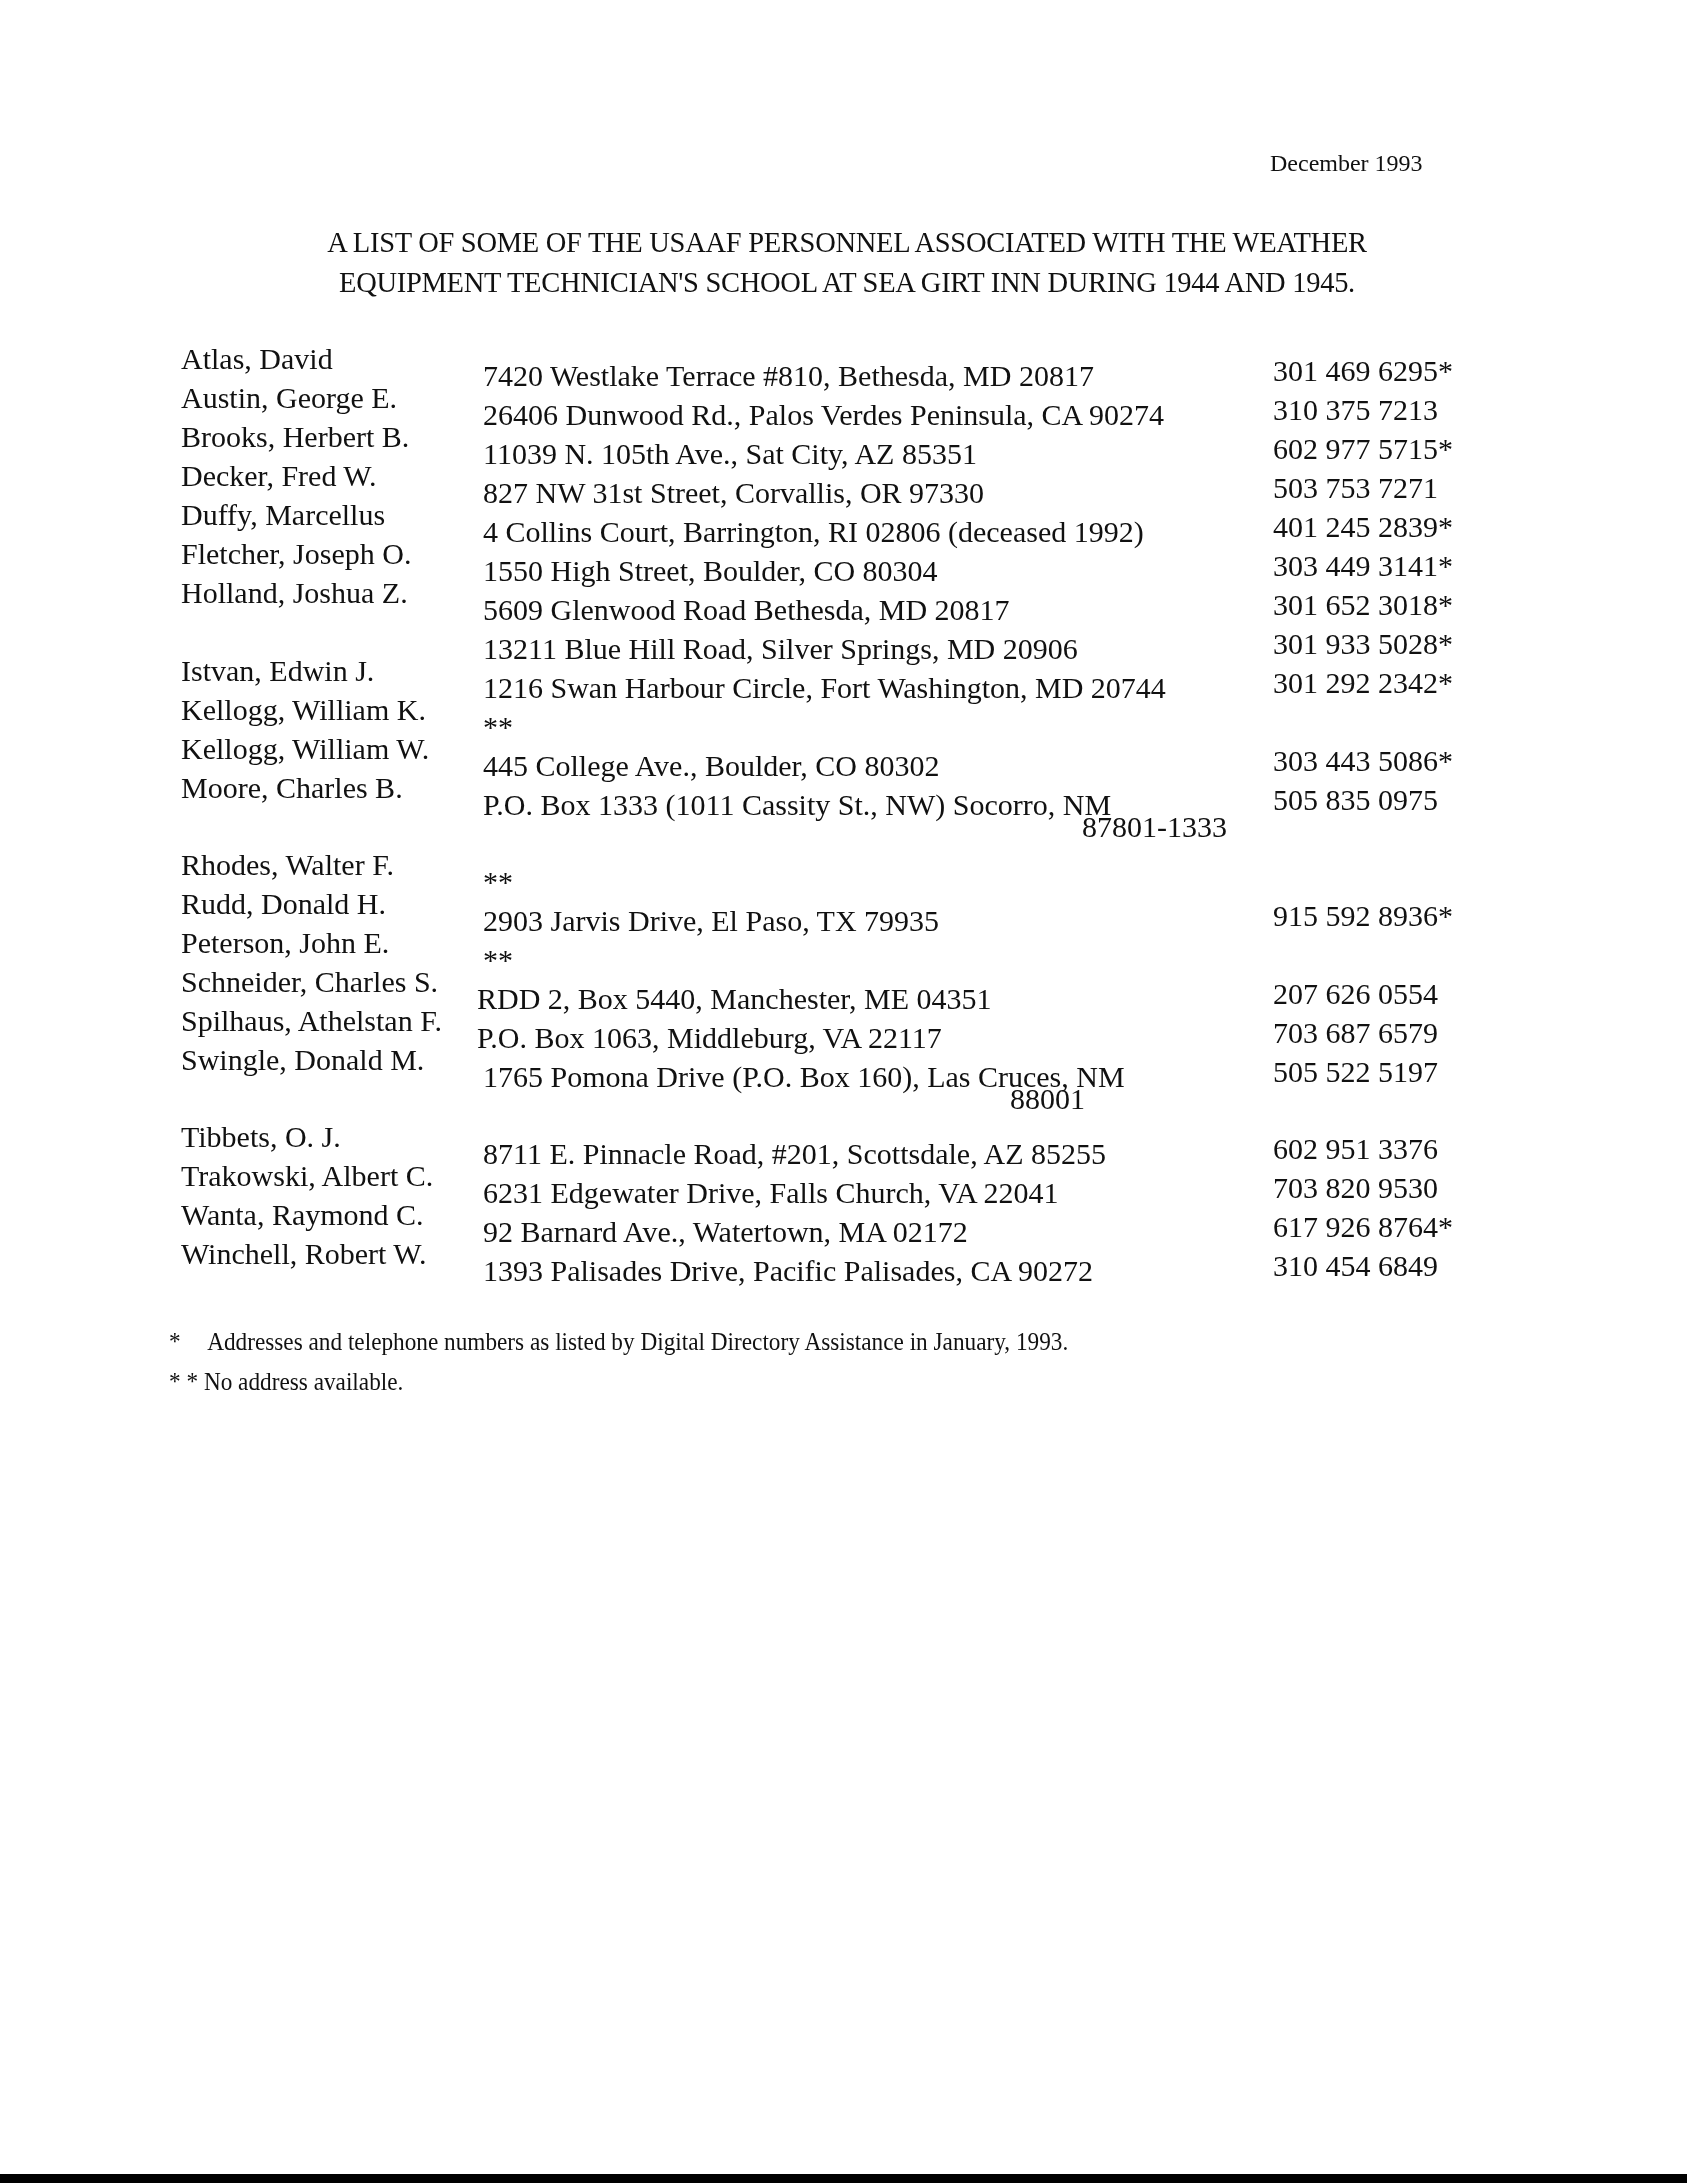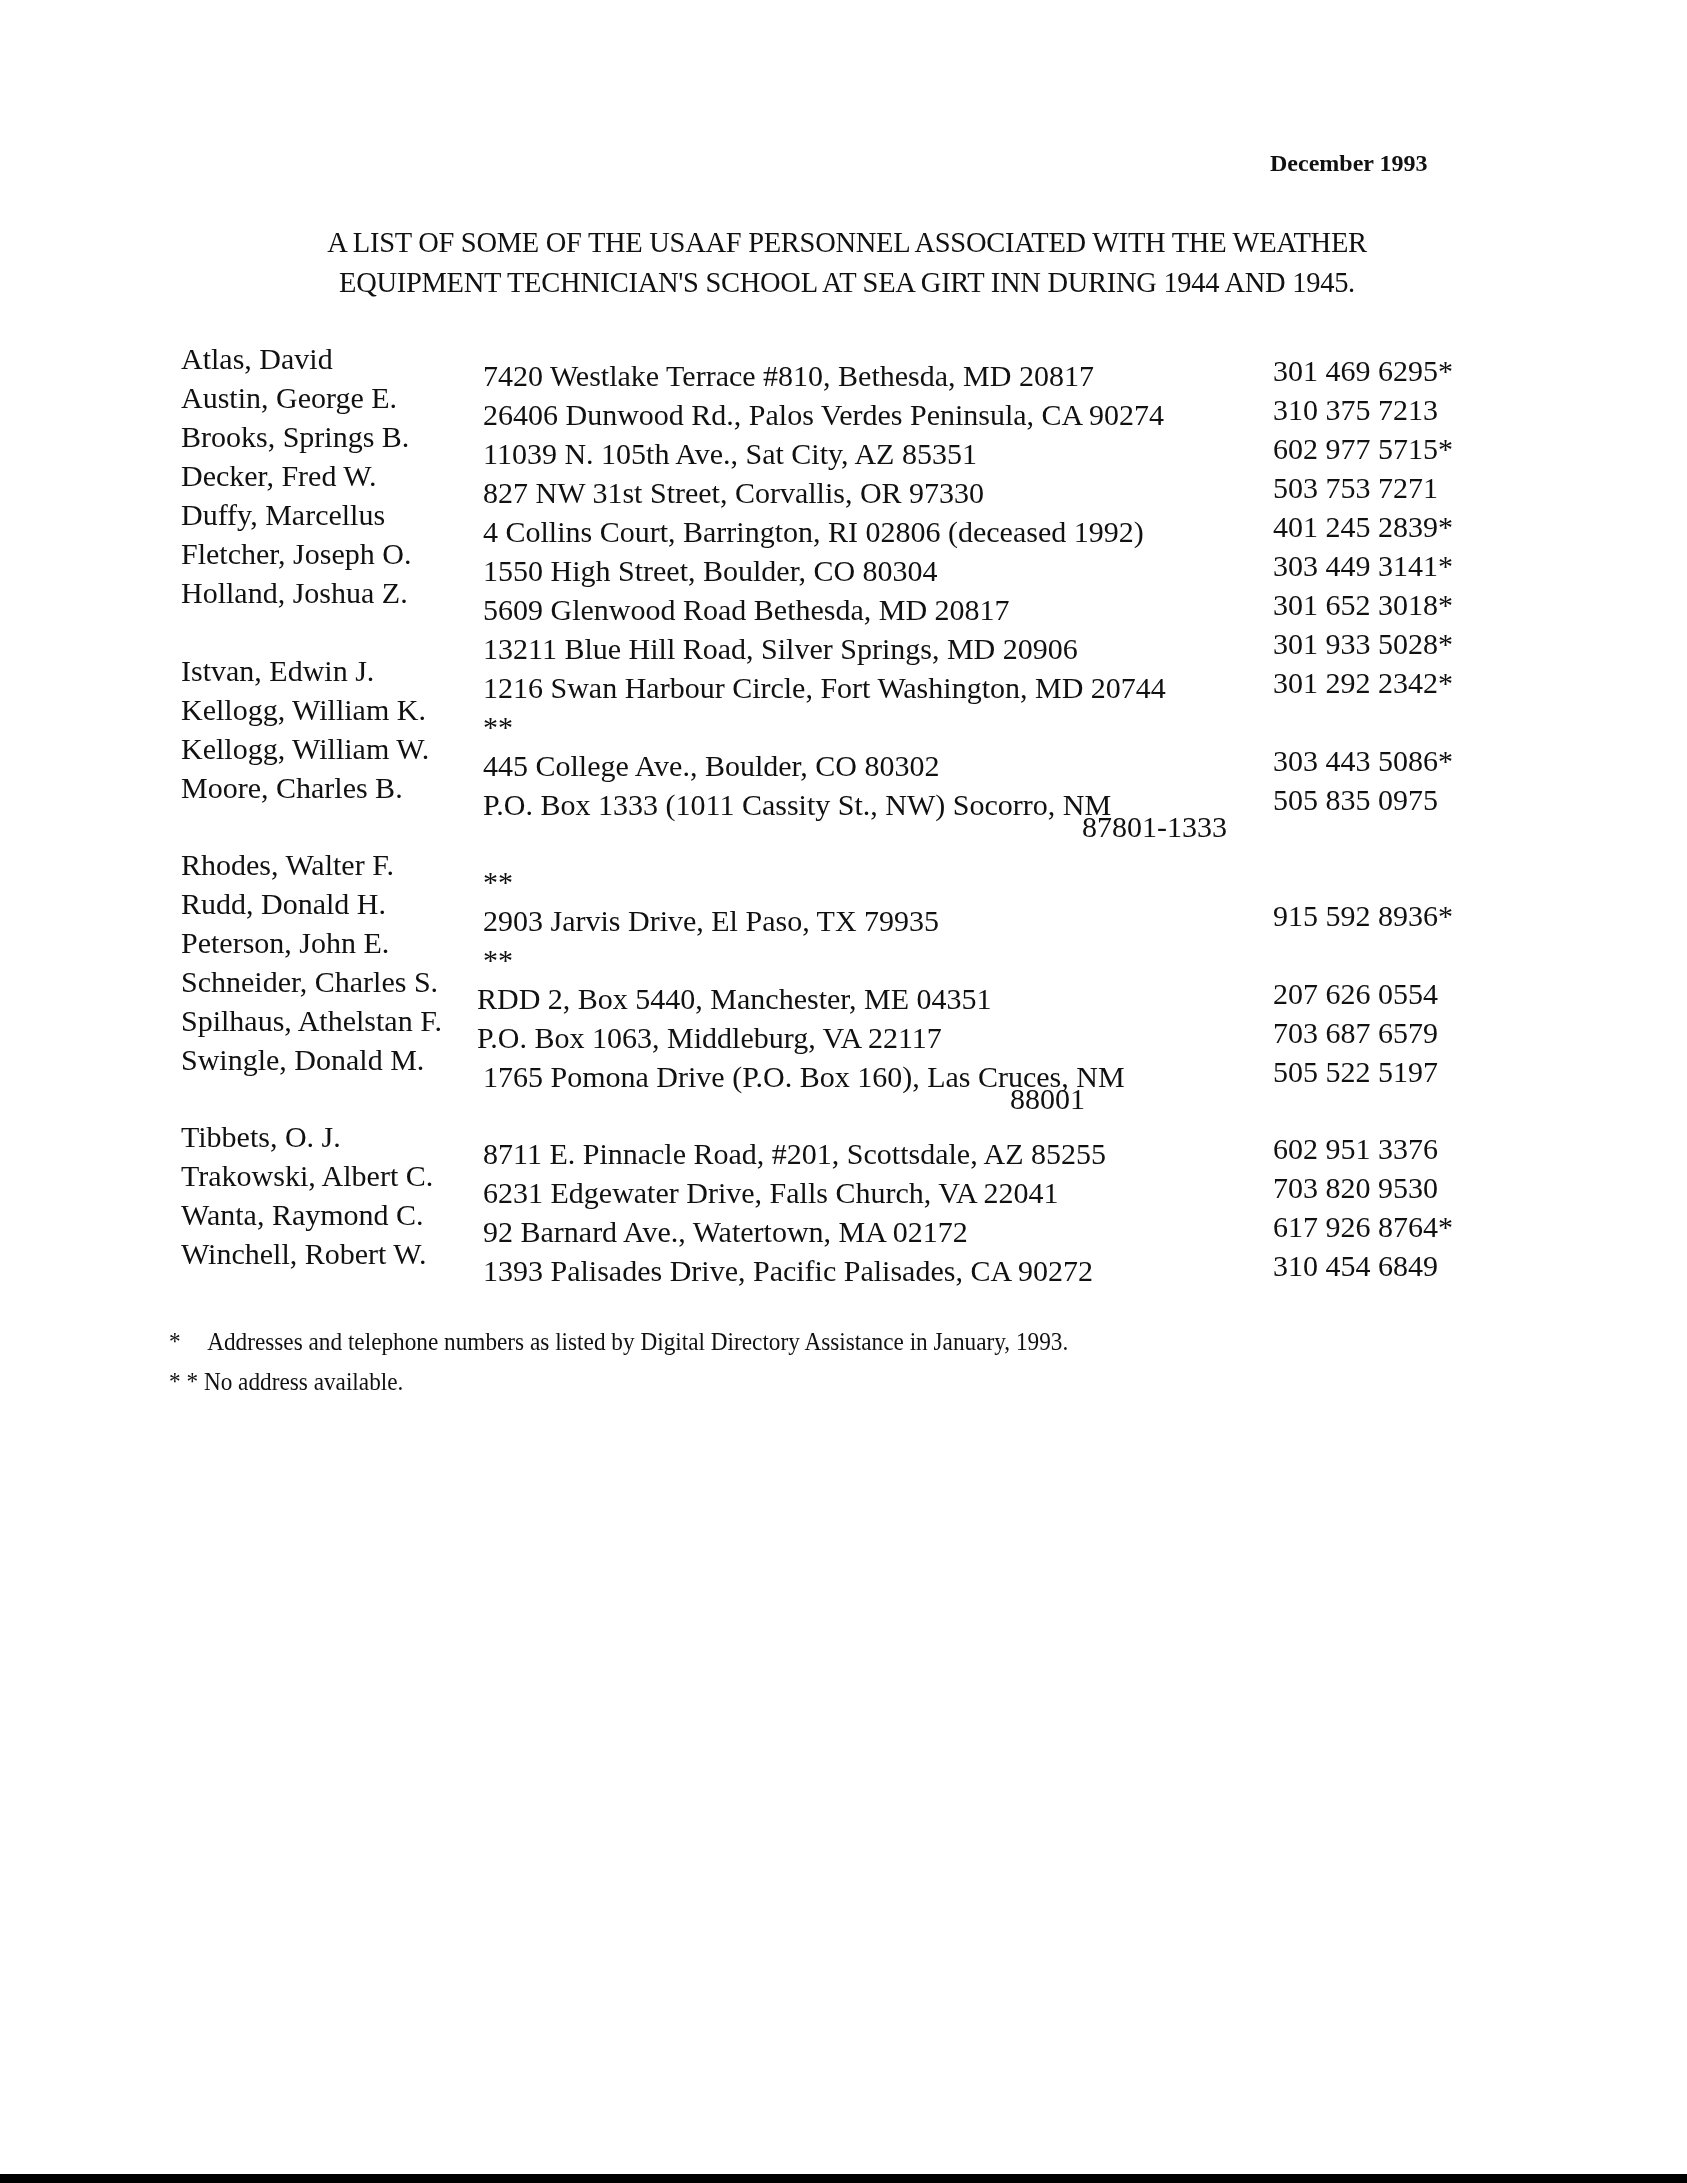--- a/index.html
+++ b/index.html
@@ -14,21 +14,20 @@
       overflow: hidden;
       font-family: "Liberation Serif", "DejaVu Serif", serif;
       color: #111111;
     }
     .date {
       position: absolute;
       top: 150px;
       left: 1270px;
       font-size: 24px;
       letter-spacing: 0px;
-      font-weight: bold;
     }
     .title {
       position: absolute;
       top: 222px;
       left: 169px;
       width: 1356px;
       text-align: center;
       font-size: 30px;
       line-height: 40px;
       letter-spacing: -0.3px;
@@ -110,21 +109,21 @@
     <span class="cell-name">Atlas, David</span>
     <span class="cell-addr">7420 Westlake Terrace #810, Bethesda, MD 20817</span>
     <span class="cell-phone">301 469 6295*</span>
   </div>
   <div class="row">
     <span class="cell-name">Austin, George E.</span>
     <span class="cell-addr">26406 Dunwood Rd., Palos Verdes Peninsula, CA 90274</span>
     <span class="cell-phone">310 375 7213</span>
   </div>
   <div class="row">
-    <span class="cell-name">Brooks, Springs B.</span>
+    <span class="cell-name">Brooks, Herbert B.</span>
     <span class="cell-addr">11039 N. 105th Ave.,  Sat City, AZ  85351</span>
     <span class="cell-phone">602 977 5715*</span>
   </div>
   <div class="row">
     <span class="cell-name">Decker, Fred W.</span>
     <span class="cell-addr">827 NW 31st Street, Corvallis, OR 97330</span>
     <span class="cell-phone">503 753 7271</span>
   </div>
   <div class="row">
     <span class="cell-name">Duffy, Marcellus</span>

